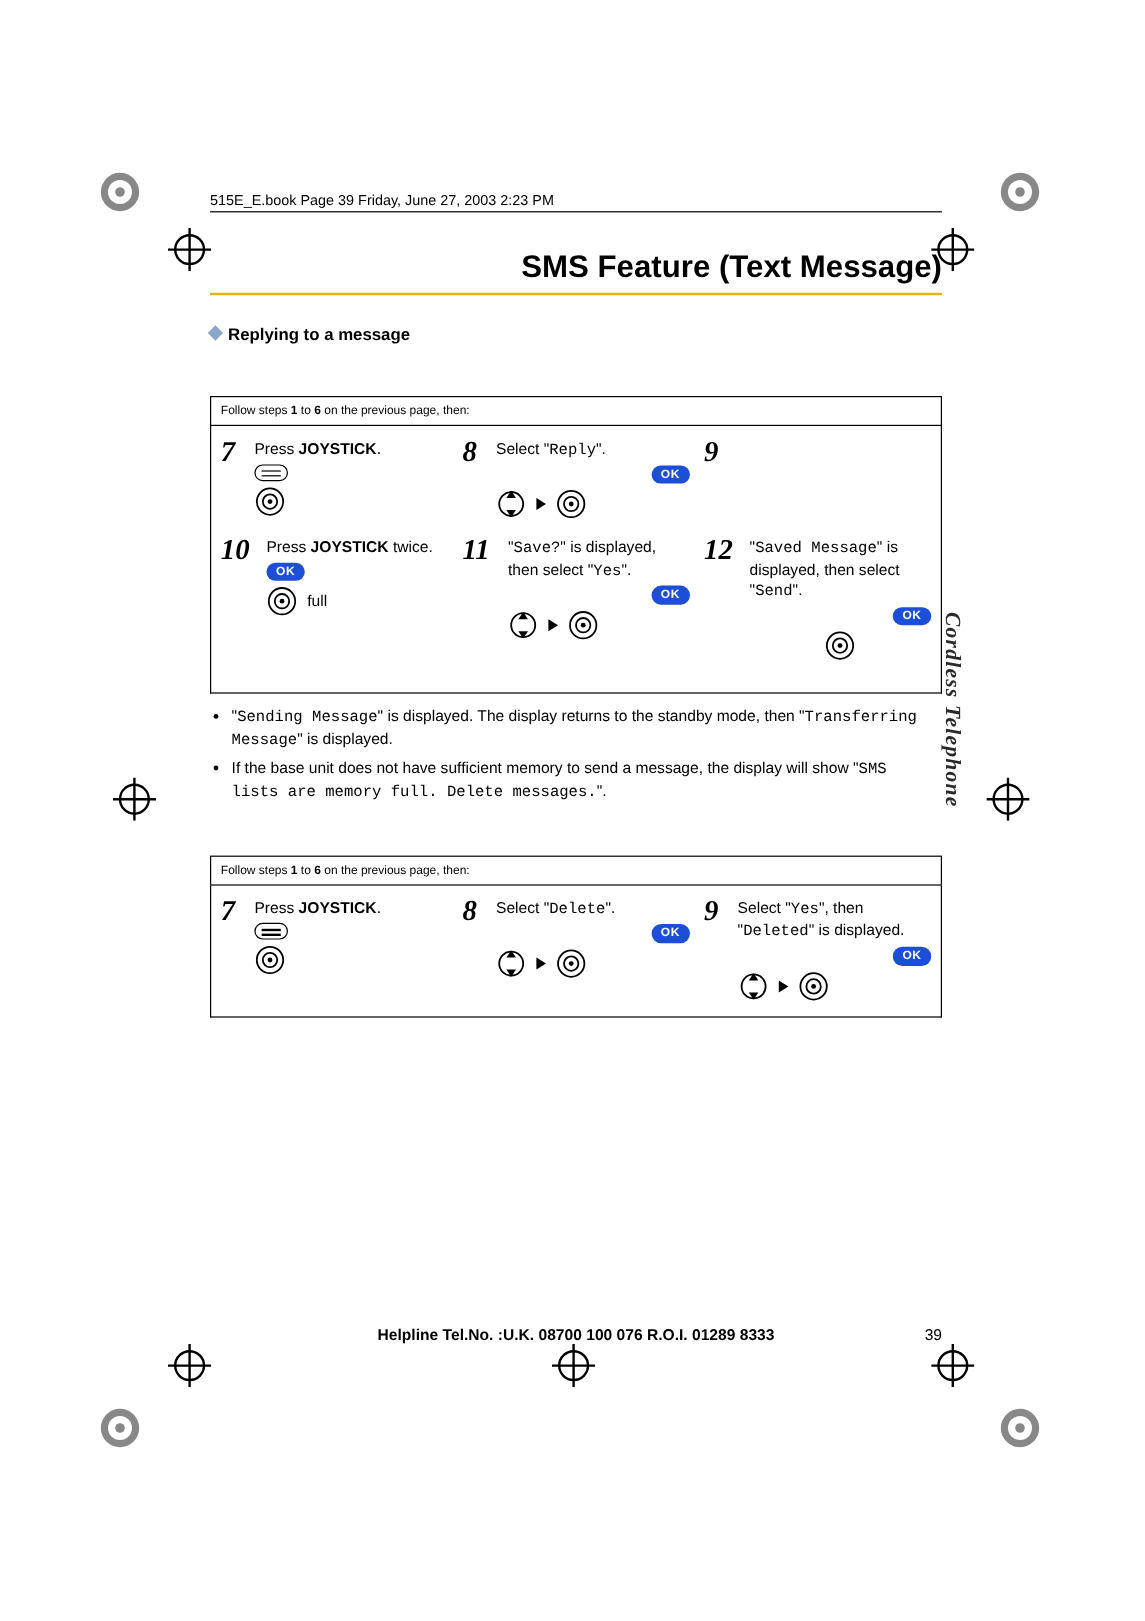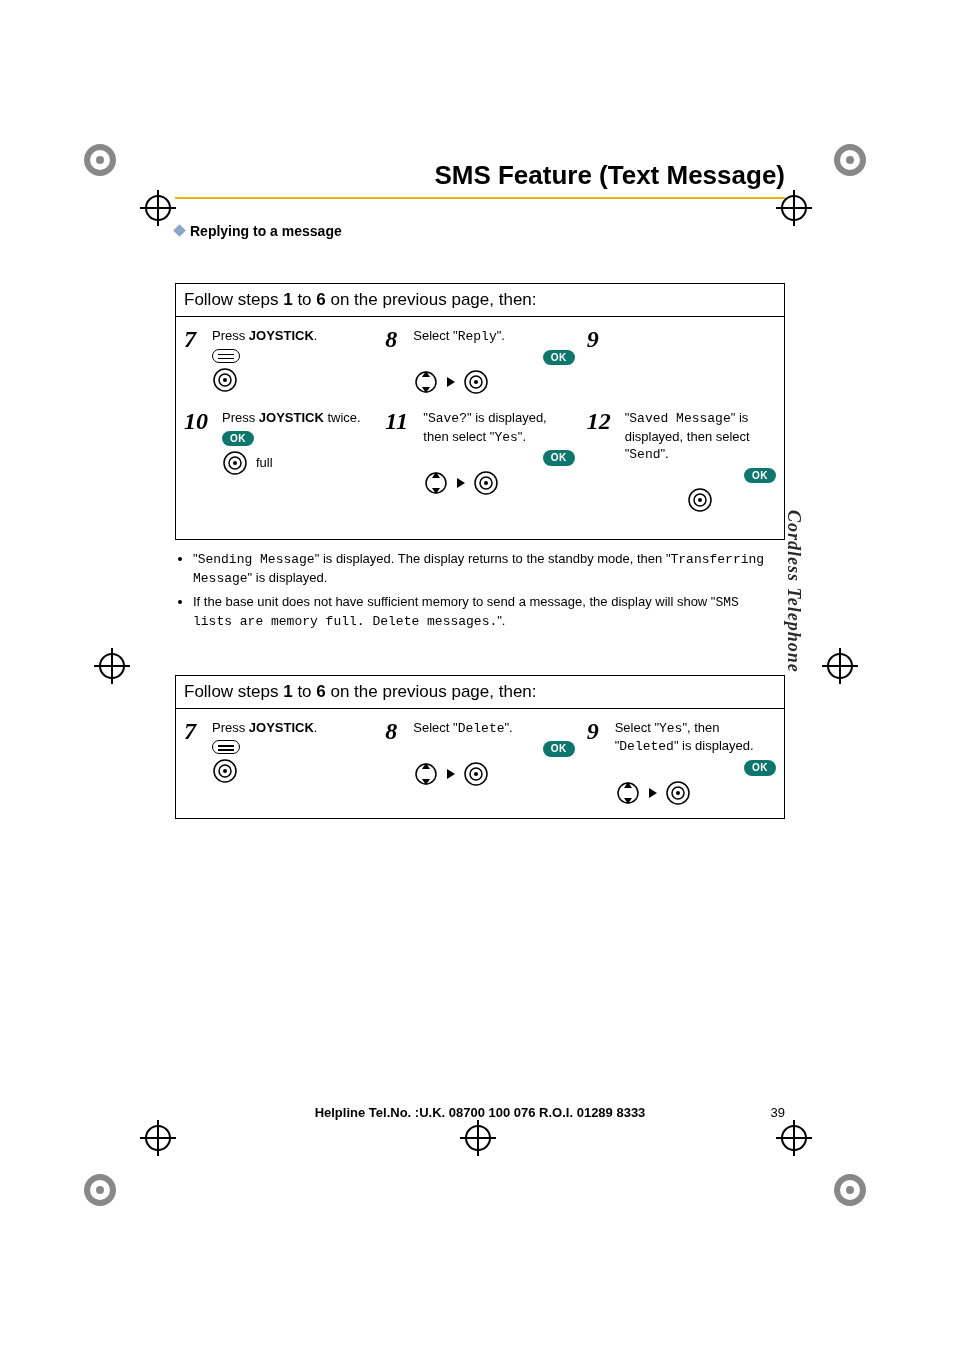--- a/index.html
+++ b/index.html
@@ -41,21 +41,21 @@
     display: inline-block;
     width: 9px; height: 9px;
     background: #8aa6c9;
     transform: rotate(45deg);
     margin-right: 6px;
     vertical-align: 1px;
   }
   .follow-box {
     border: 1px solid #000;
     padding: 6px 8px;
-    font-size: 17px;
+    font-size: 10px;
     margin-top: 44px;
   }
   .steps-box {
     border: 1px solid #000;
     border-top: none;
     padding: 10px 8px 12px 8px;
   }
   .step-row {
     display: flex;
     gap: 12px;
@@ -83,21 +83,21 @@
   .icon-row {
     display: flex;
     align-items: center;
     gap: 8px;
     margin-top: 4px;
   }
   .ok-badge {
     display: inline-flex;
     align-items: center;
     justify-content: center;
-    background: #0f766e;
+    background: #1d4ed8;
     color: #fff;
     border-radius: 10px;
     font-size: 10px;
     font-weight: bold;
     padding: 1px 8px;
     letter-spacing: 0.5px;
   }
   .sms-icon {
     width: 28px; height: 14px;
     border: 1.5px solid #000;
@@ -215,20 +215,21 @@
   </svg>
 <svg class="reg-svg" style="left:776px;top:190px" width="36" height="36">
     <circle cx="18" cy="18" r="12" fill="none" stroke="#000" stroke-width="2"></circle>
     <line x1="18" y1="0" x2="18" y2="36" stroke="#000" stroke-width="2"></line>
     <line x1="0" y1="18" x2="36" y2="18" stroke="#000" stroke-width="2"></line>
   </svg>
 
 <div class="side-tab">Cordless Telephone</div>
 
 <div class="page-area">
+  <div class="book-header">515E_E.book  Page 39  Friday, June 27, 2003  2:23 PM</div>
 
   <h1 class="page-title">SMS Feature (Text Message)</h1>
 
   <div class="section-heading">
     <span class="diamond"></span><span>Replying to a message</span>
   </div>
   <div class="follow-box">
     <span>Follow steps </span><span class="b">1</span><span> to </span><span class="b">6</span><span> on the previous page, then:</span>
   </div>
 

